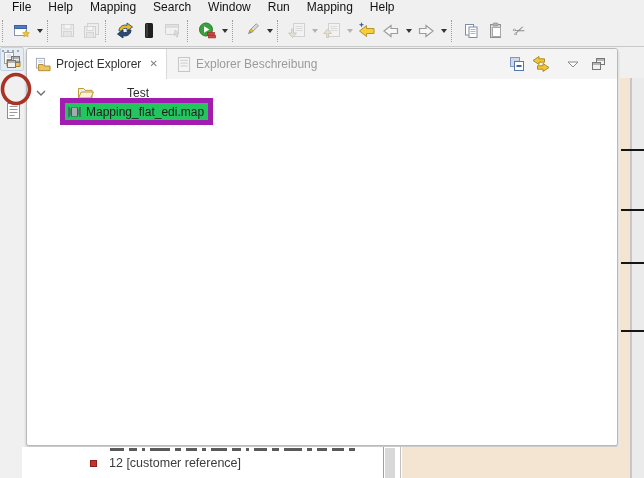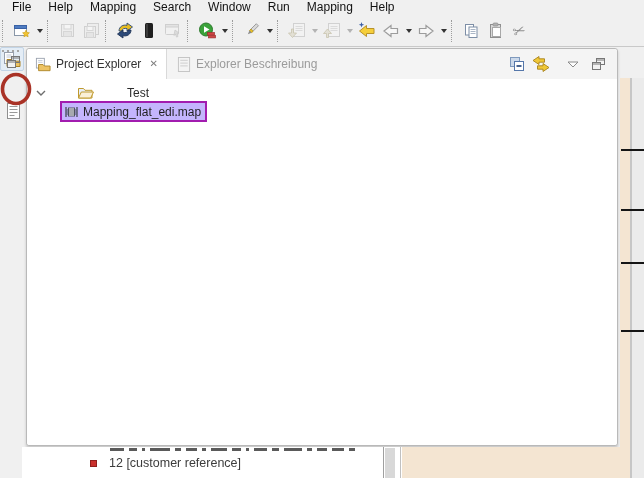--- a/index.html
+++ b/index.html
@@ -37,21 +37,21 @@
   .tab.active .tab-label{color:#333;}
   .tab.inactive .tab-label{color:#9b9b9b;}
   .tab-close{font-size:10px;color:#7e7e7e;margin-left:3px;line-height:10px;}
   #tab-actions{position:absolute;right:12px;top:0;height:30px;display:flex;align-items:center;gap:7px;}
   .ta-btn{display:flex;align-items:center;justify-content:center;}
   #content{position:absolute;left:0;top:30px;width:100%;height:366px;background:#fff;border-radius:0 0 3px 3px;overflow:hidden;}
   .tree-row{display:flex;align-items:center;height:19px;font-size:12px;color:#2b2b2b;}
   #row-project{margin:4px 0 0 8px;gap:28px;}
   #row-project .row-label{margin-left:5px;}
   #row-file{margin-left:33px;}
-  #sel-box{display:inline-flex;align-items:center;height:17px;background:#c4b5fd;border:2px solid #a21caf;
+  #sel-box{display:inline-flex;align-items:center;height:17px;background:#22c55e;border:5px solid #a21caf;
            padding:0 4px 0 2px;}
   #sel-box .row-label{margin-left:4px;color:#1f1f1f;}
   .chevron{display:flex;margin-right:2px;}
   
   #right-beige{position:absolute;left:620px;top:78px;width:10px;height:400px;background:#f4e5d2;}
   #right-sepline{position:absolute;left:630px;top:78px;width:2px;height:400px;background:#c6c6c6;}
   #right-gray{position:absolute;left:632px;top:78px;width:12px;height:400px;background:#ebebeb;}
   #right-lines{position:absolute;left:621px;top:78px;width:23px;height:400px;z-index:5;}
   .map-line{position:absolute;left:0;width:23px;height:2px;background:#151515;}
   

